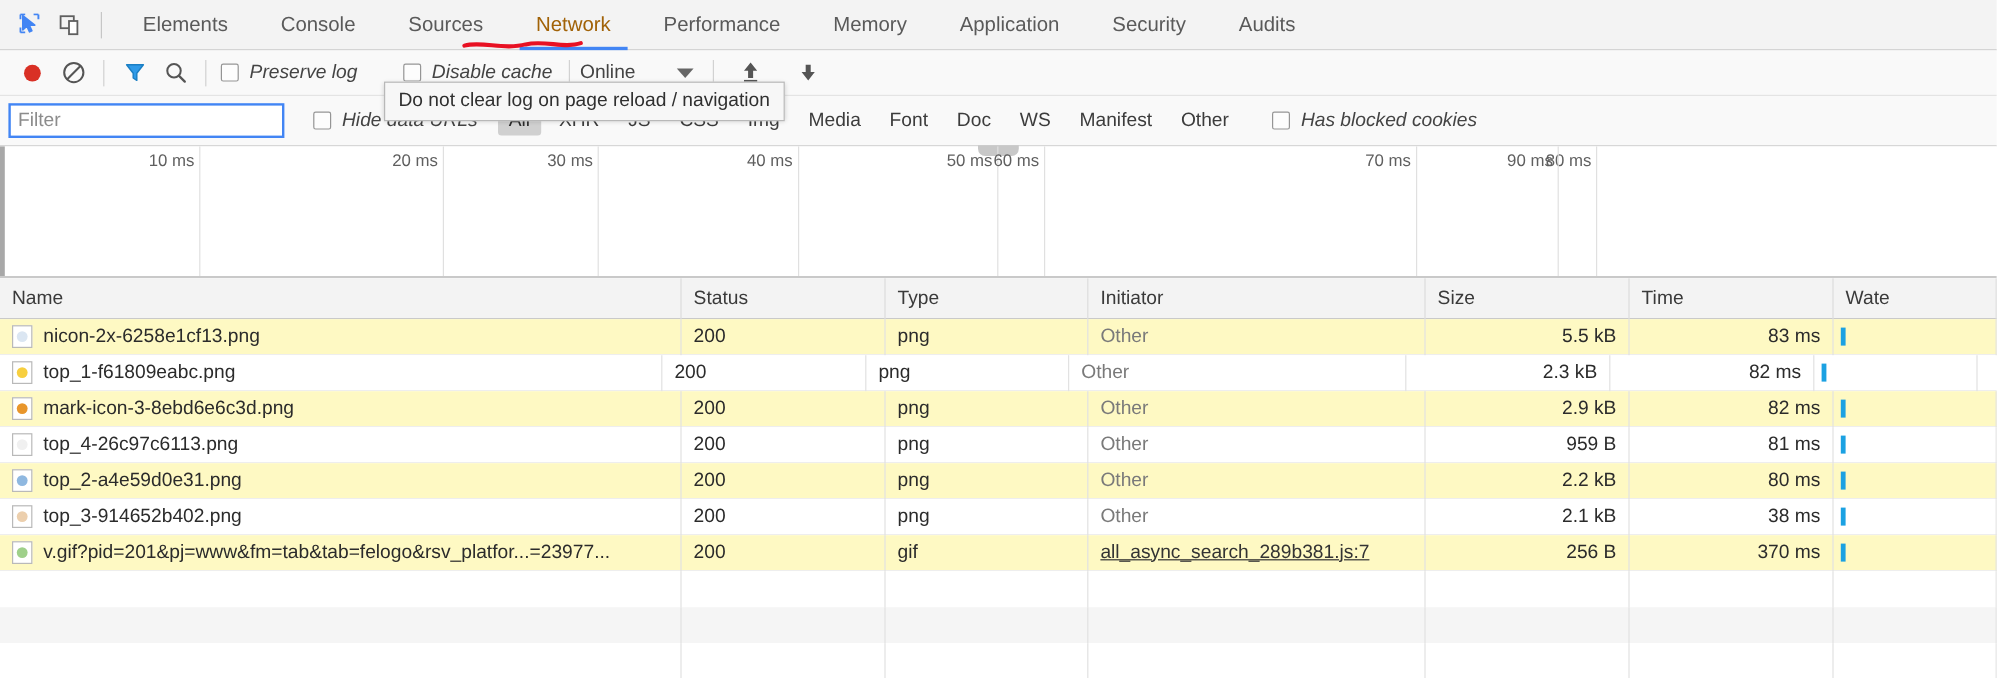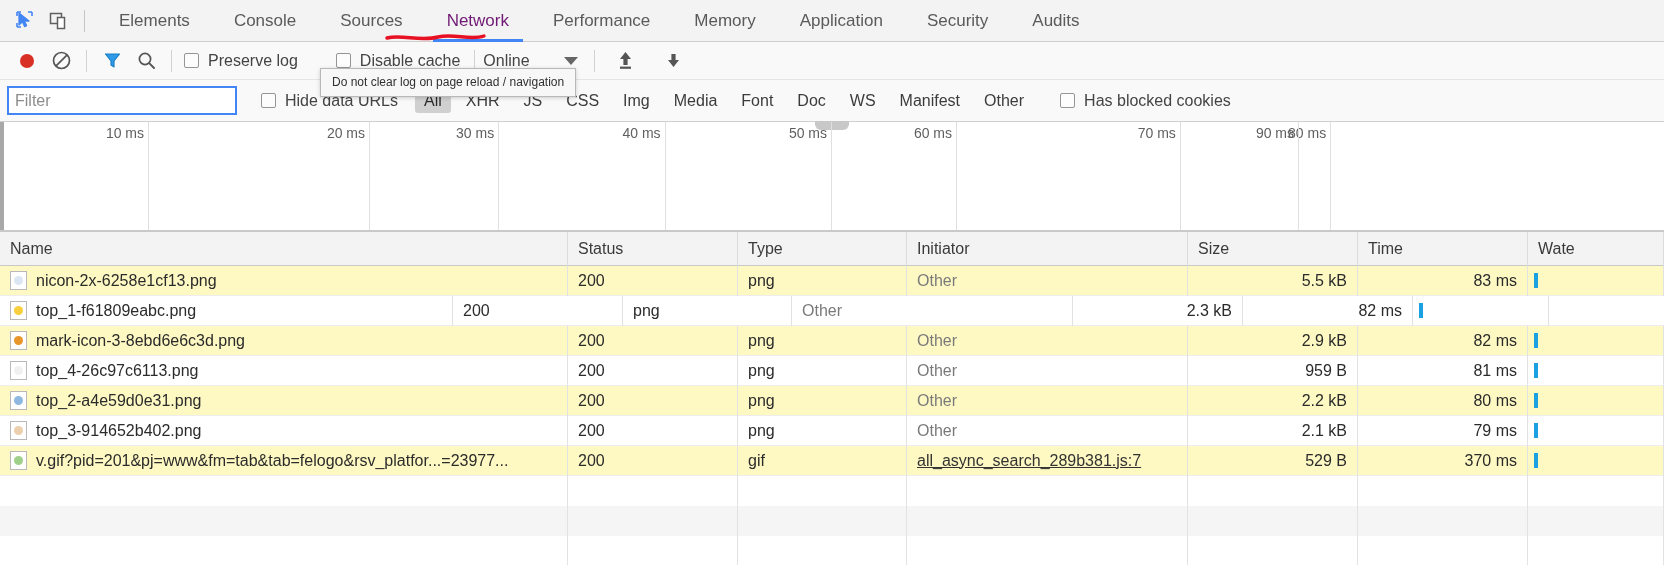--- a/index.html
+++ b/index.html
@@ -32,21 +32,21 @@
     width:1px; height:22px; background:#c6c6c6; margin:0 12px 0 8px;
   }
   .tabs { display:flex; align-items:center; height:42px; }
   .tab {
     font-size:17px; color:#5a5a5a;
     padding:0 22px; height:42px;
     display:flex; align-items:center;
     cursor:pointer; white-space:nowrap;
     position:relative;
   }
-  .tab.active { color:#701a75; }
+  .tab.active { color:#a16207; }
   .tab.active::after {
     content:""; position:absolute; left:8px; right:8px; bottom:0;
     height:3px; background:#4285f4;
   }
   
   .redmark {
     position:absolute;
     pointer-events:none;
   }
 
@@ -60,21 +60,21 @@
     border-bottom:1px solid #e4e4e4;
   }
   .tb-icon {
     width:34px; height:30px;
     display:flex; align-items:center; justify-content:center;
     cursor:pointer;
   }
   .vsep { width:1px; height:22px; background:#d2d2d2; margin:0 8px; }
   .cb-wrap {
     display:flex; align-items:center; gap:9px;
-    font-size:16px; color:#444; cursor:pointer; white-space:nowrap;
+    font-size:16px; color:#444; cursor:pointer; white-space:nowrap;font-style:italic;
   }
   .cbox {
     width:15px; height:15px;
     border:1px solid #959595;
     background:#fdfdfd;
     border-radius:2px;
     flex:0 0 auto;
   }
   .throttle {
     font-size:16px; color:#444; white-space:nowrap;
@@ -122,21 +122,21 @@
   .blocked { margin-left:24px; }
 
   
   .tooltip {
     position:absolute;
     left:320px; top:68px;
     background:#f7f7f7;
     border:1px solid #b8b8b8;
     box-shadow:0 1px 4px rgba(0,0,0,.18);
     padding:6px 11px 7px 11px;
-    font-size:12px; color:#303030;
+    font-size:16px; color:#303030;
     white-space:nowrap;
     z-index:50;
   }
 
   
   .overview {
     position:relative;
     height:110px;
     background:#ffffff;
     border-bottom:2px solid #c9c9c9;
@@ -325,36 +325,36 @@
   </div>
 
   <div class="tooltip">
     <span>Do not clear log on page reload / navigation</span>
   </div>
 
   <div class="overview">
     <div class="ov-handle"></div>
     <div class="ov-leftedge"></div>
     <div class="ov-ticks">
-        <div class="ov-tick" style="left: 16px; width: 133px; text-align: right;">
+        <div class="ov-tick" style="left: 0px; width: 167px; text-align: right;">
           <span>10 ms</span>
         </div>
         <div class="ov-tick" style="left: 0px; width: 370px;">
           <span>20 ms</span>
         </div>
         <div class="ov-tick" style="left: 0px; width: 499.2px;">
           <span>30 ms</span>
         </div>
         <div class="ov-tick" style="left: 0px; width: 665.6px;">
           <span>40 ms</span>
         </div>
         <div class="ov-tick" style="left: 0px; width: 832px;">
           <span>50 ms</span>
         </div>
-        <div class="ov-tick" style="left: 0px; width: 957px;">
+        <div class="ov-tick" style="left: 0px; width: 871px;">
           <span>60 ms</span>
         </div>
         <div class="ov-tick" style="left: 16px; width: 1164.8px;">
           <span>70 ms</span>
         </div>
         <div class="ov-tick" style="left: 0px; width: 1331.2px;">
           <span>80 ms</span>
         </div>
         <div class="ov-tick" style="left: 0px; width: 1299px;">
           <span>90 ms</span>
@@ -385,21 +385,21 @@
           <div class="gc" style="width: 170px;">200</div>
           <div class="gc" style="width: 169px;">png</div>
           <div class="gc muted" style="width: 281px;">Other</div>
           <div class="gc right" style="width: 170px;">5.5 kB</div>
           <div class="gc right" style="width: 170px;">83 ms</div>
           <div class="gc" style="width: 136px; padding-left: 6px;">
             <span class="wf-bar"></span>
           </div>
         </div>
         <div class="grow even">
-          <div class="gc" style="width: 453px;">
+          <div class="gc" style="width: 552px;">
             <div class="namecell">
               <span class="thumb">
                 <span style="width: 9px; height: 9px; border-radius: 50%; background: rgb(247, 207, 63); display: block;"></span>
               </span>
               <span>top_1-f61809eabc.png</span>
             </div>
           </div>
           <div class="gc" style="width: 170px;">200</div>
           <div class="gc" style="width: 169px;">png</div>
           <div class="gc muted" style="width: 281px;">Other</div>
@@ -469,40 +469,40 @@
               <span class="thumb">
                 <span style="width: 9px; height: 9px; border-radius: 50%; background: rgb(236, 207, 173); display: block;"></span>
               </span>
               <span>top_3-914652b402.png</span>
             </div>
           </div>
           <div class="gc" style="width: 170px;">200</div>
           <div class="gc" style="width: 169px;">png</div>
           <div class="gc muted" style="width: 281px;">Other</div>
           <div class="gc right" style="width: 170px;">2.1 kB</div>
-          <div class="gc right" style="width: 170px;">79 ms</div>
+          <div class="gc right" style="width: 170px;">38 ms</div>
           <div class="gc" style="width: 136px; padding-left: 6px;">
             <span class="wf-bar"></span>
           </div>
         </div>
         <div class="grow odd">
           <div class="gc" style="width: 568px;">
             <div class="namecell">
               <span class="thumb">
                 <span style="width: 9px; height: 9px; border-radius: 50%; background: rgb(159, 208, 138); display: block;"></span>
               </span>
               <span>v.gif?pid=201&amp;pj=www&amp;fm=tab&amp;tab=felogo&amp;rsv_platfor...=23977...</span>
             </div>
           </div>
           <div class="gc" style="width: 170px;">200</div>
           <div class="gc" style="width: 169px;">gif</div>
           <div class="gc" style="width: 281px;">
             <span class="initiator-link">all_async_search_289b381.js:7</span>
           </div>
-          <div class="gc right" style="width: 170px;">529 B</div>
+          <div class="gc right" style="width: 170px;">256 B</div>
           <div class="gc right" style="width: 170px;">370 ms</div>
           <div class="gc" style="width: 136px; padding-left: 6px;">
             <span class="wf-bar"></span>
           </div>
         </div>
       </div>
     <div class="empty-rows">
         <div class="erow even">
           <div class="ecell" style="width: 568px;"></div>
           <div class="ecell" style="width: 170px;"></div>

